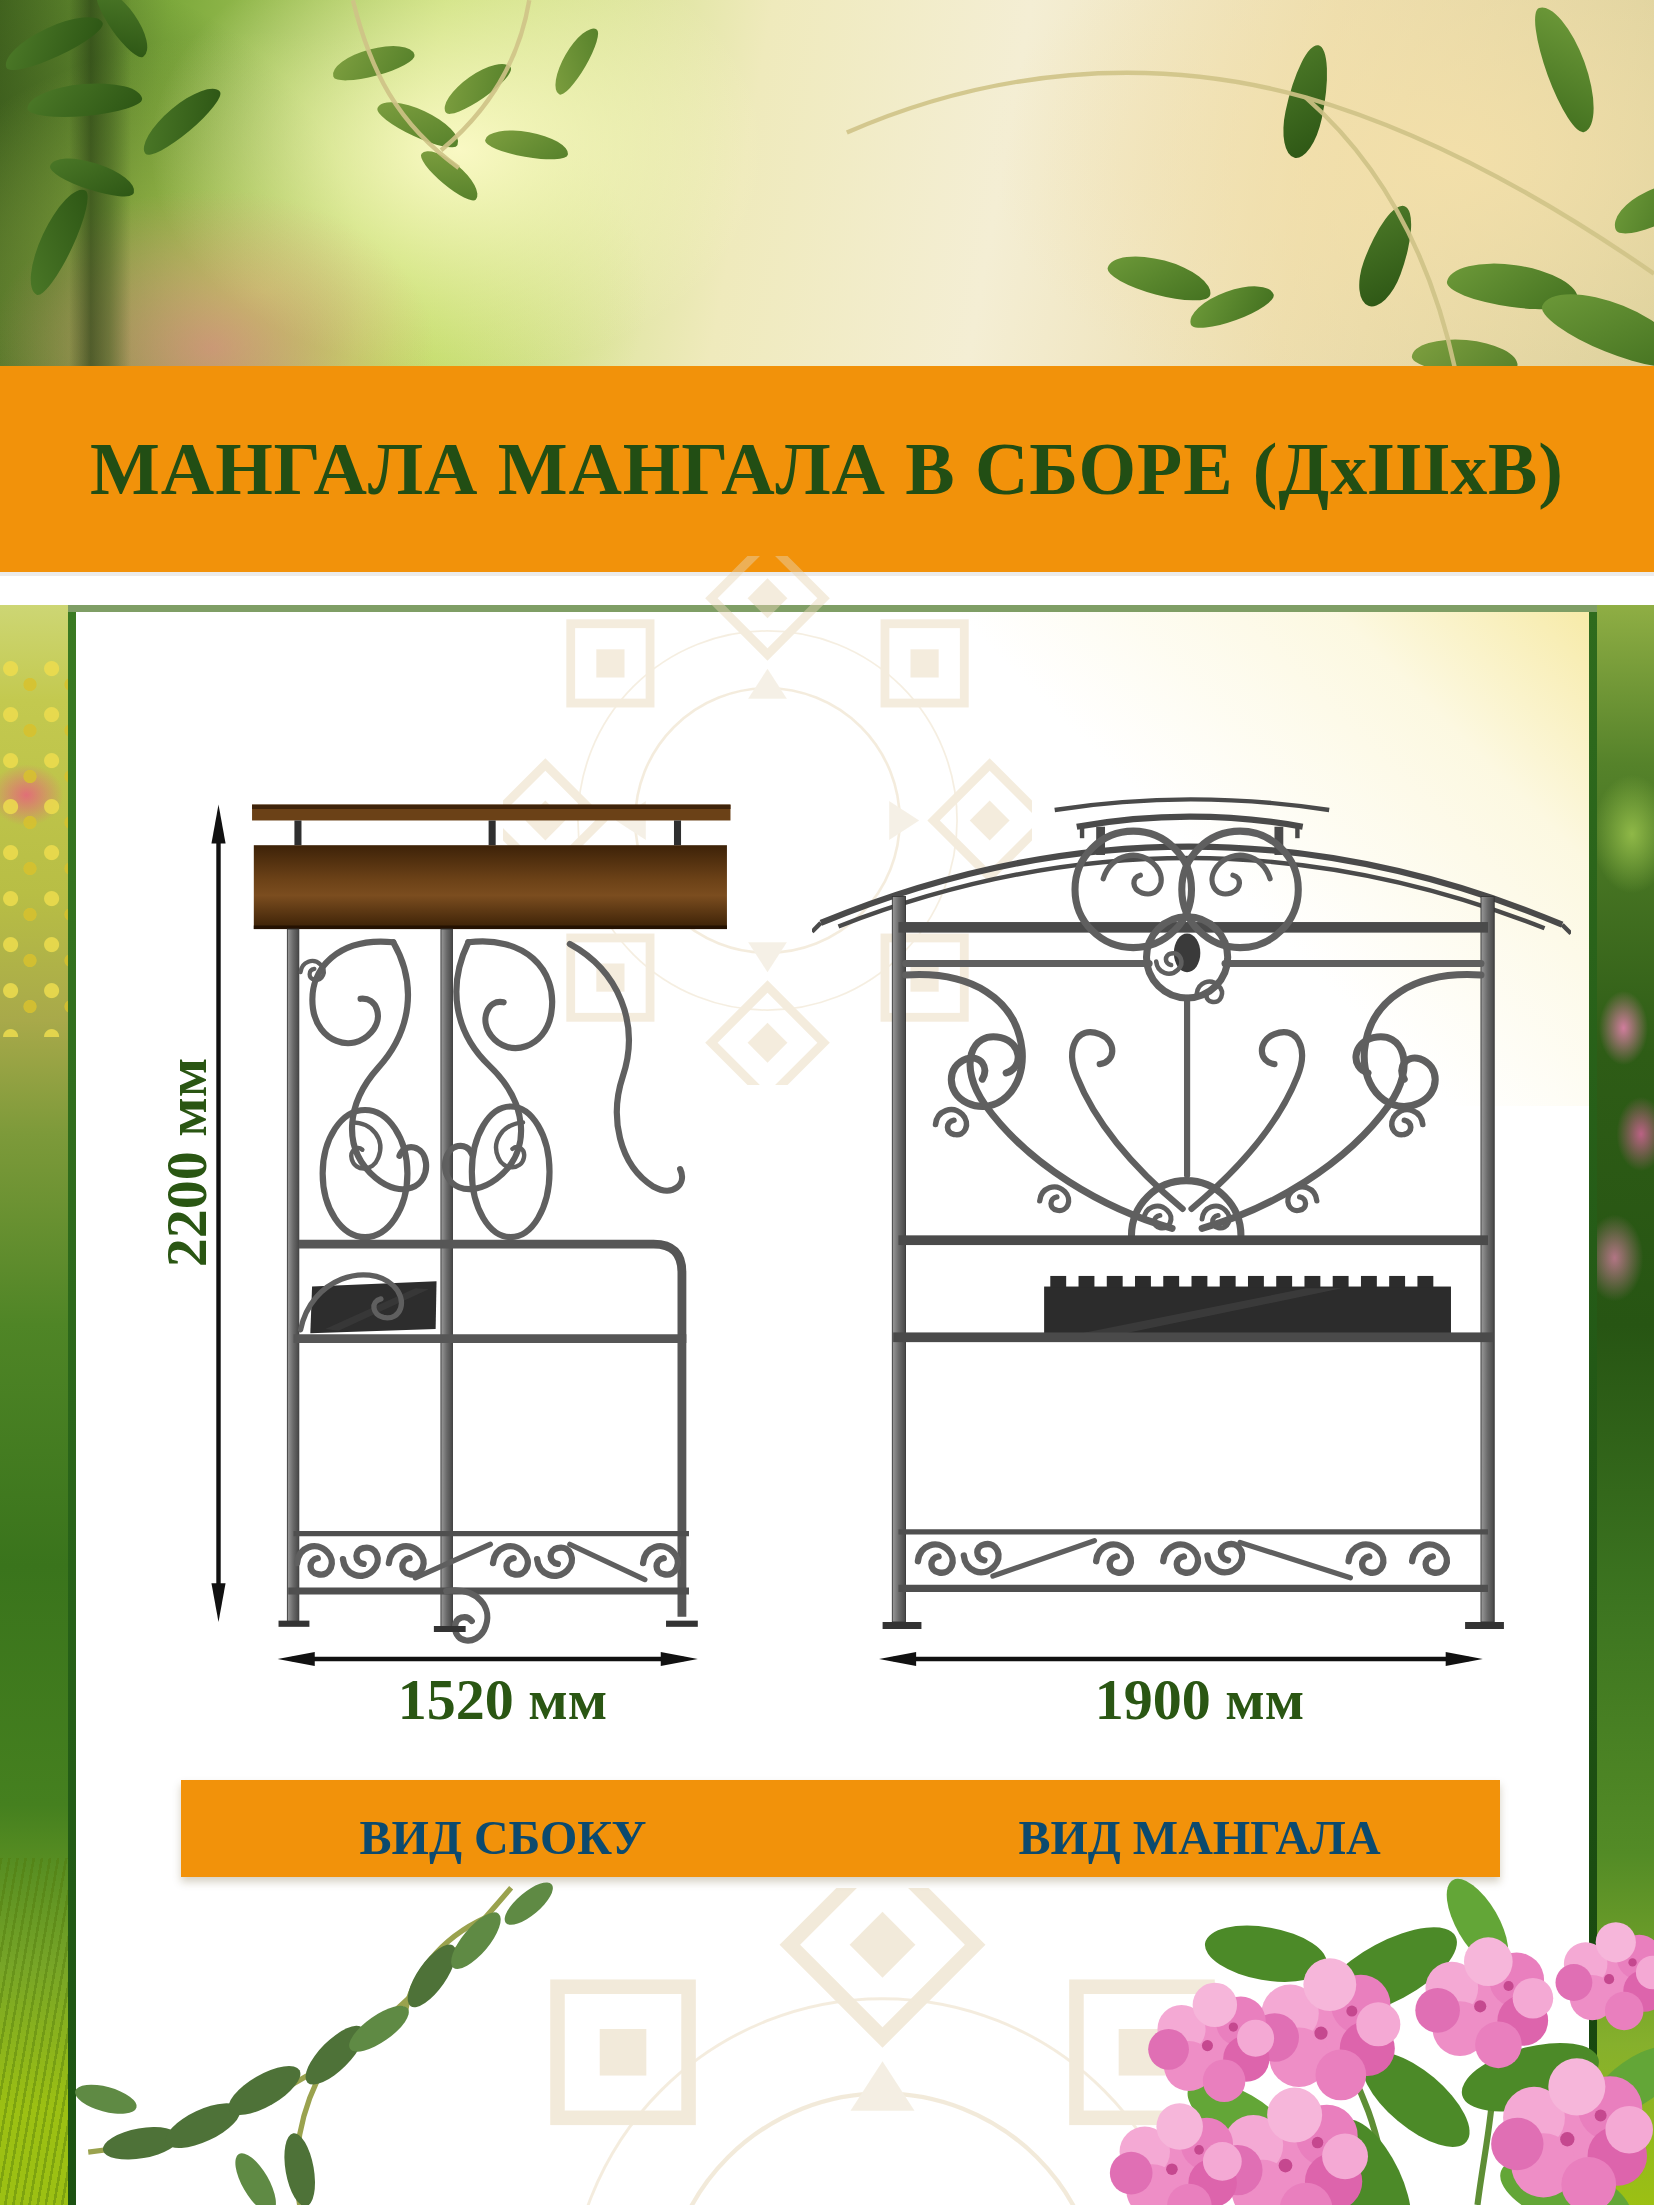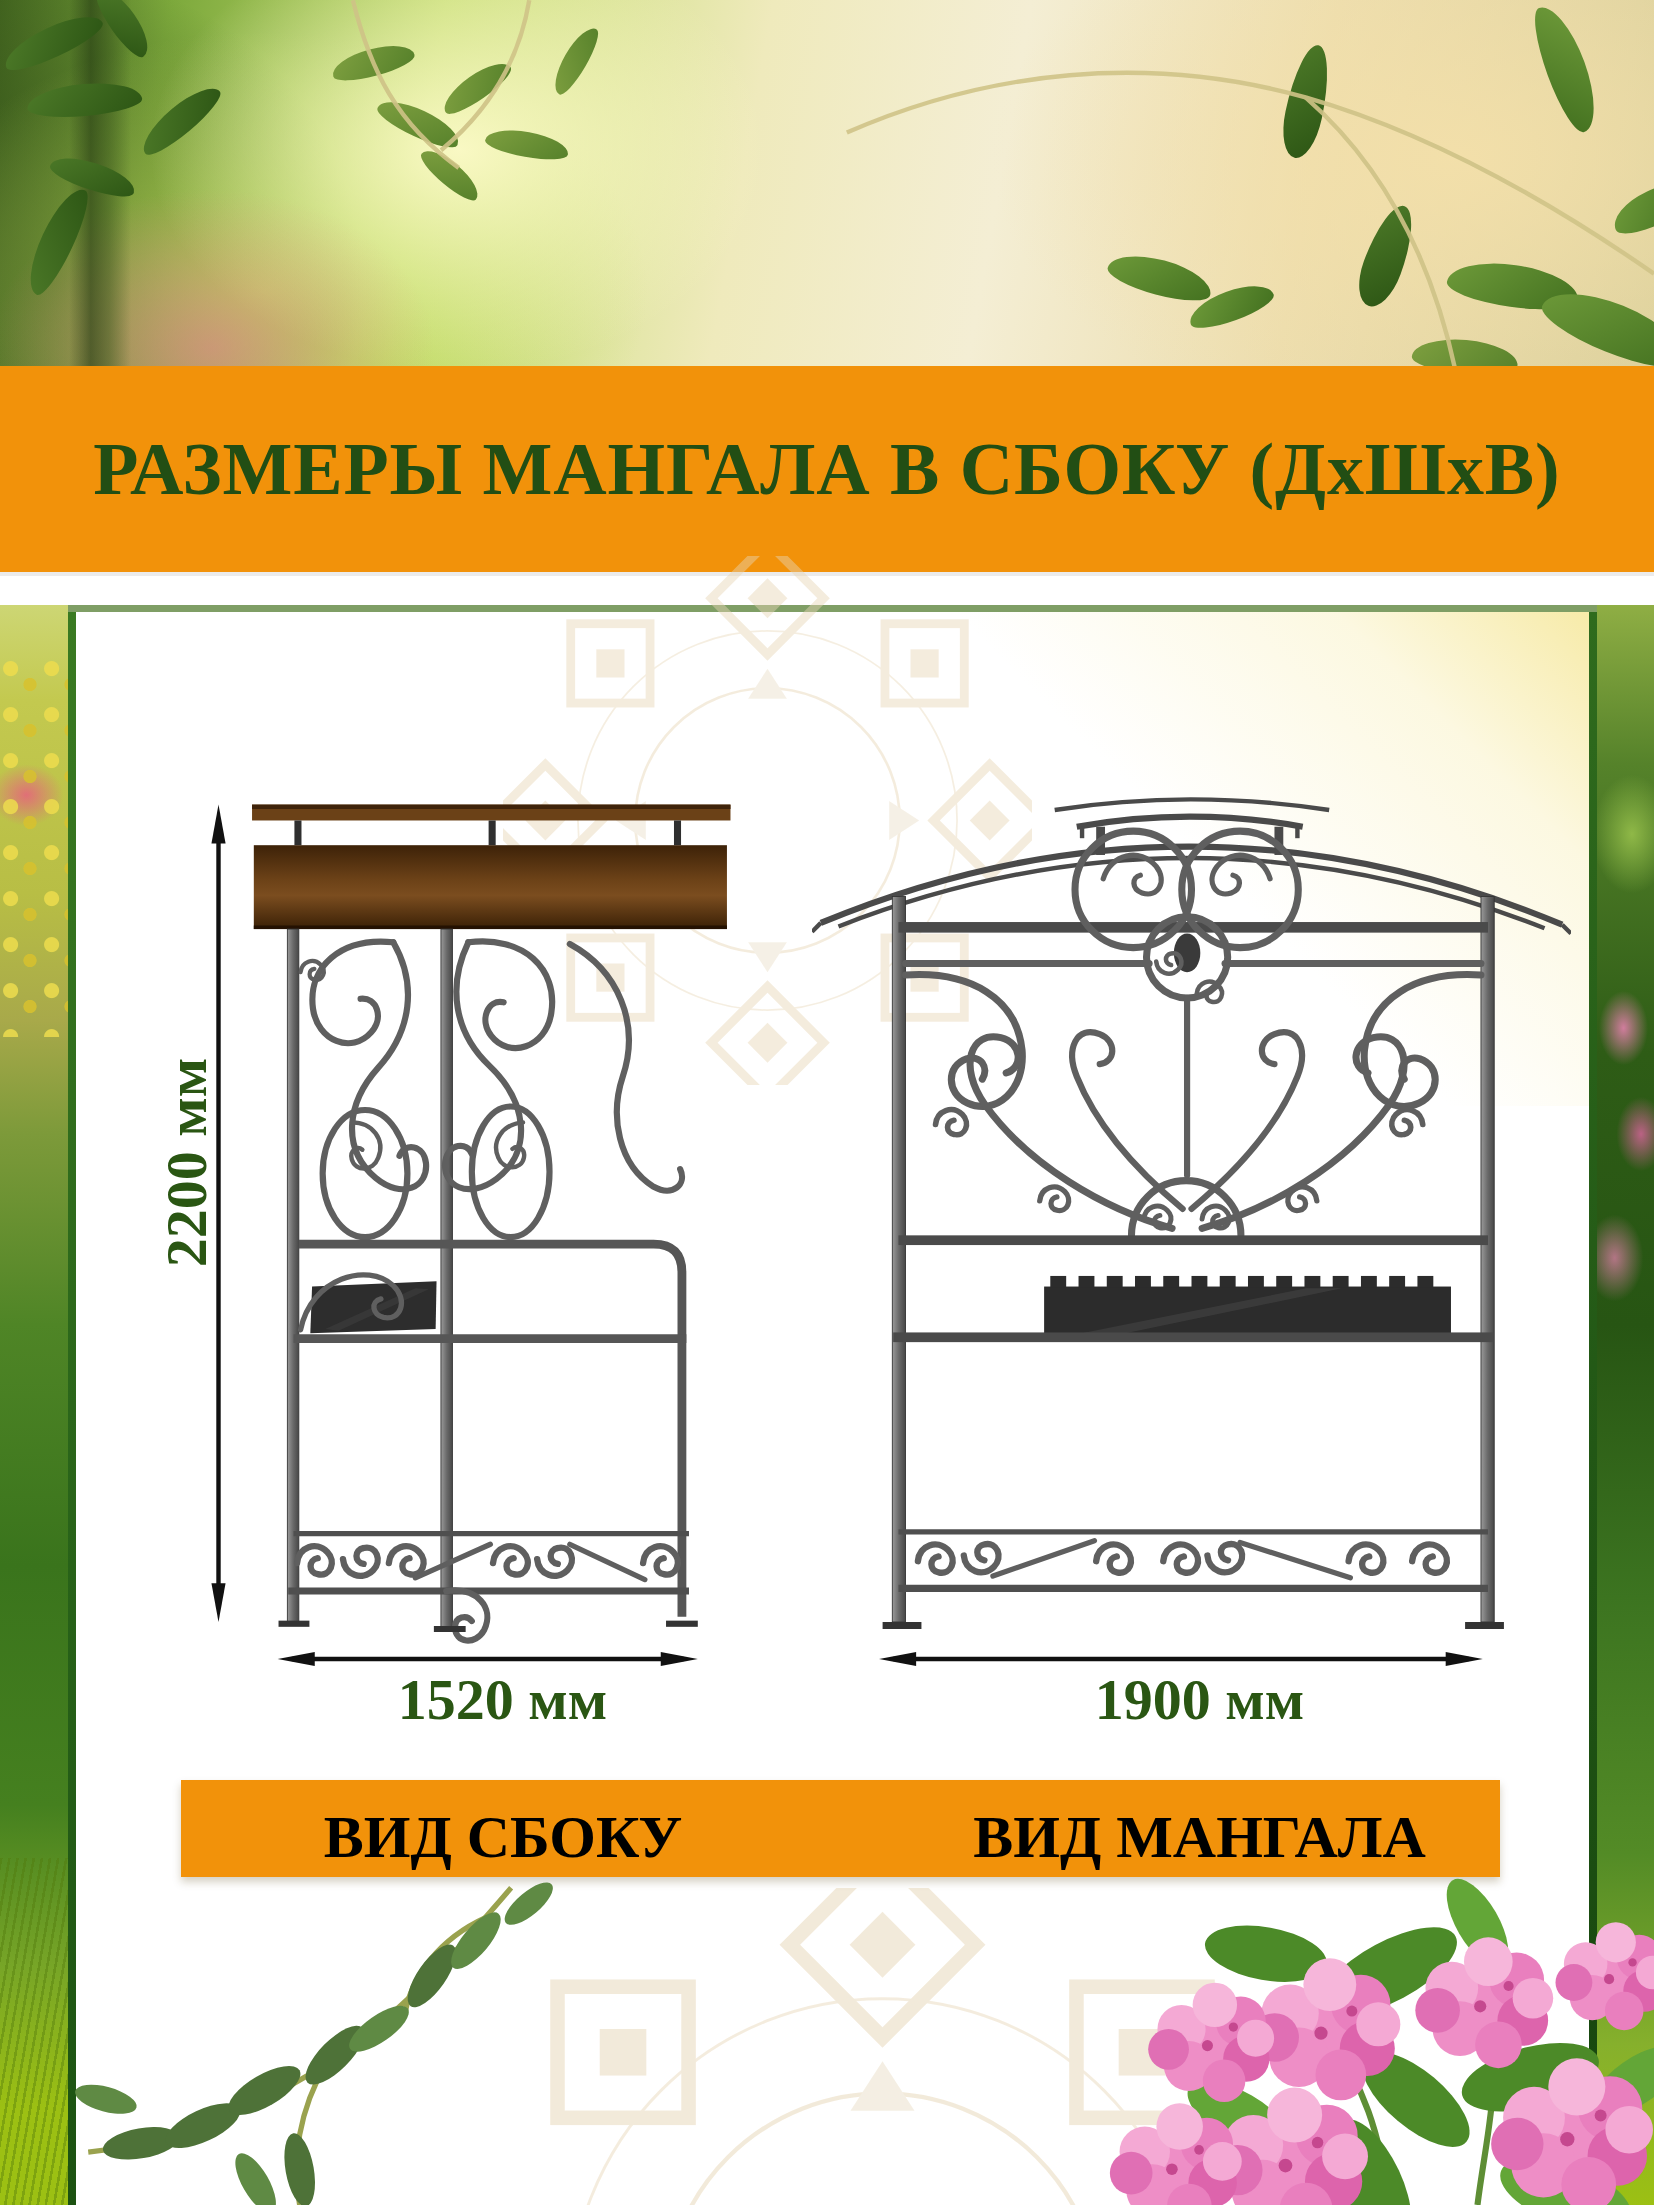--- a/index.html
+++ b/index.html
@@ -52,21 +52,21 @@
     background:linear-gradient(225deg, rgba(244,228,140,0.75) 0%, rgba(248,238,180,0.4) 22%, rgba(255,255,255,0) 55%);}
   
   .dim-label{color:#2A5613;font-weight:bold;font-size:58px;text-align:center;white-space:nowrap;}
   #dim-height{left:9.7px;top:1127px;width:353px;height:71px;line-height:71px;transform:rotate(-90deg);}
   #dim-width-side{left:326px;top:1666px;width:353px;}
   #dim-width-front{left:1023px;top:1666px;width:353px;}
   
   #caption-bar{left:181px;top:1780px;width:1319px;height:97px;background:#F2920A;
                box-shadow:0 5.3px 8px rgba(90,70,20,0.25);}
   .caption{position:absolute;top:0;height:114px;display:flex;align-items:center;justify-content:center;
-           color:#000000;font-weight:bold;font-size:60px;white-space:nowrap;}
+           color:#0c4a6e;font-weight:bold;font-size:48px;white-space:nowrap;}
   #caption-side{left:75px;width:494px;}
   #caption-front{left:798px;width:441px;}
   
   svg{display:block;}
   .iron{stroke:#5F5F5F;fill:none;stroke-linecap:round;}
   .rail{fill:#4A4A4A;}
 </style>
 </head>
 <body>
 
@@ -102,21 +102,21 @@
       <g stroke="#cfc387" stroke-width="5" fill="none" opacity="0.9">
         <path d="M 960 150 C 1120 80 1300 60 1480 110 C 1620 150 1760 230 1875 310"></path>
         <path d="M 1480 110 C 1560 180 1620 280 1650 420"></path>
         <path d="M 400 0 C 420 80 450 140 520 190"></path>
         <path d="M 600 0 C 590 60 560 120 500 170"></path>
       </g>
     </svg>
   </div>
 
   <div id="banner" class="abs">
-    <div id="page-title">РАЗМЕРЫ МАНГАЛА В СБОКУ (ДхШхВ)</div>
+    <div id="page-title">МАНГАЛА МАНГАЛА В СБОРЕ (ДхШхВ)</div>
   </div>
   <div id="banner-shadow" class="abs"></div>
 
   <div id="strip-left" class="abs">
     <div class="fl abs"></div>
     <div class="gr abs"></div>
   </div>
   <div id="strip-right" class="abs"></div>
 
   <div id="panel" class="abs"></div>

